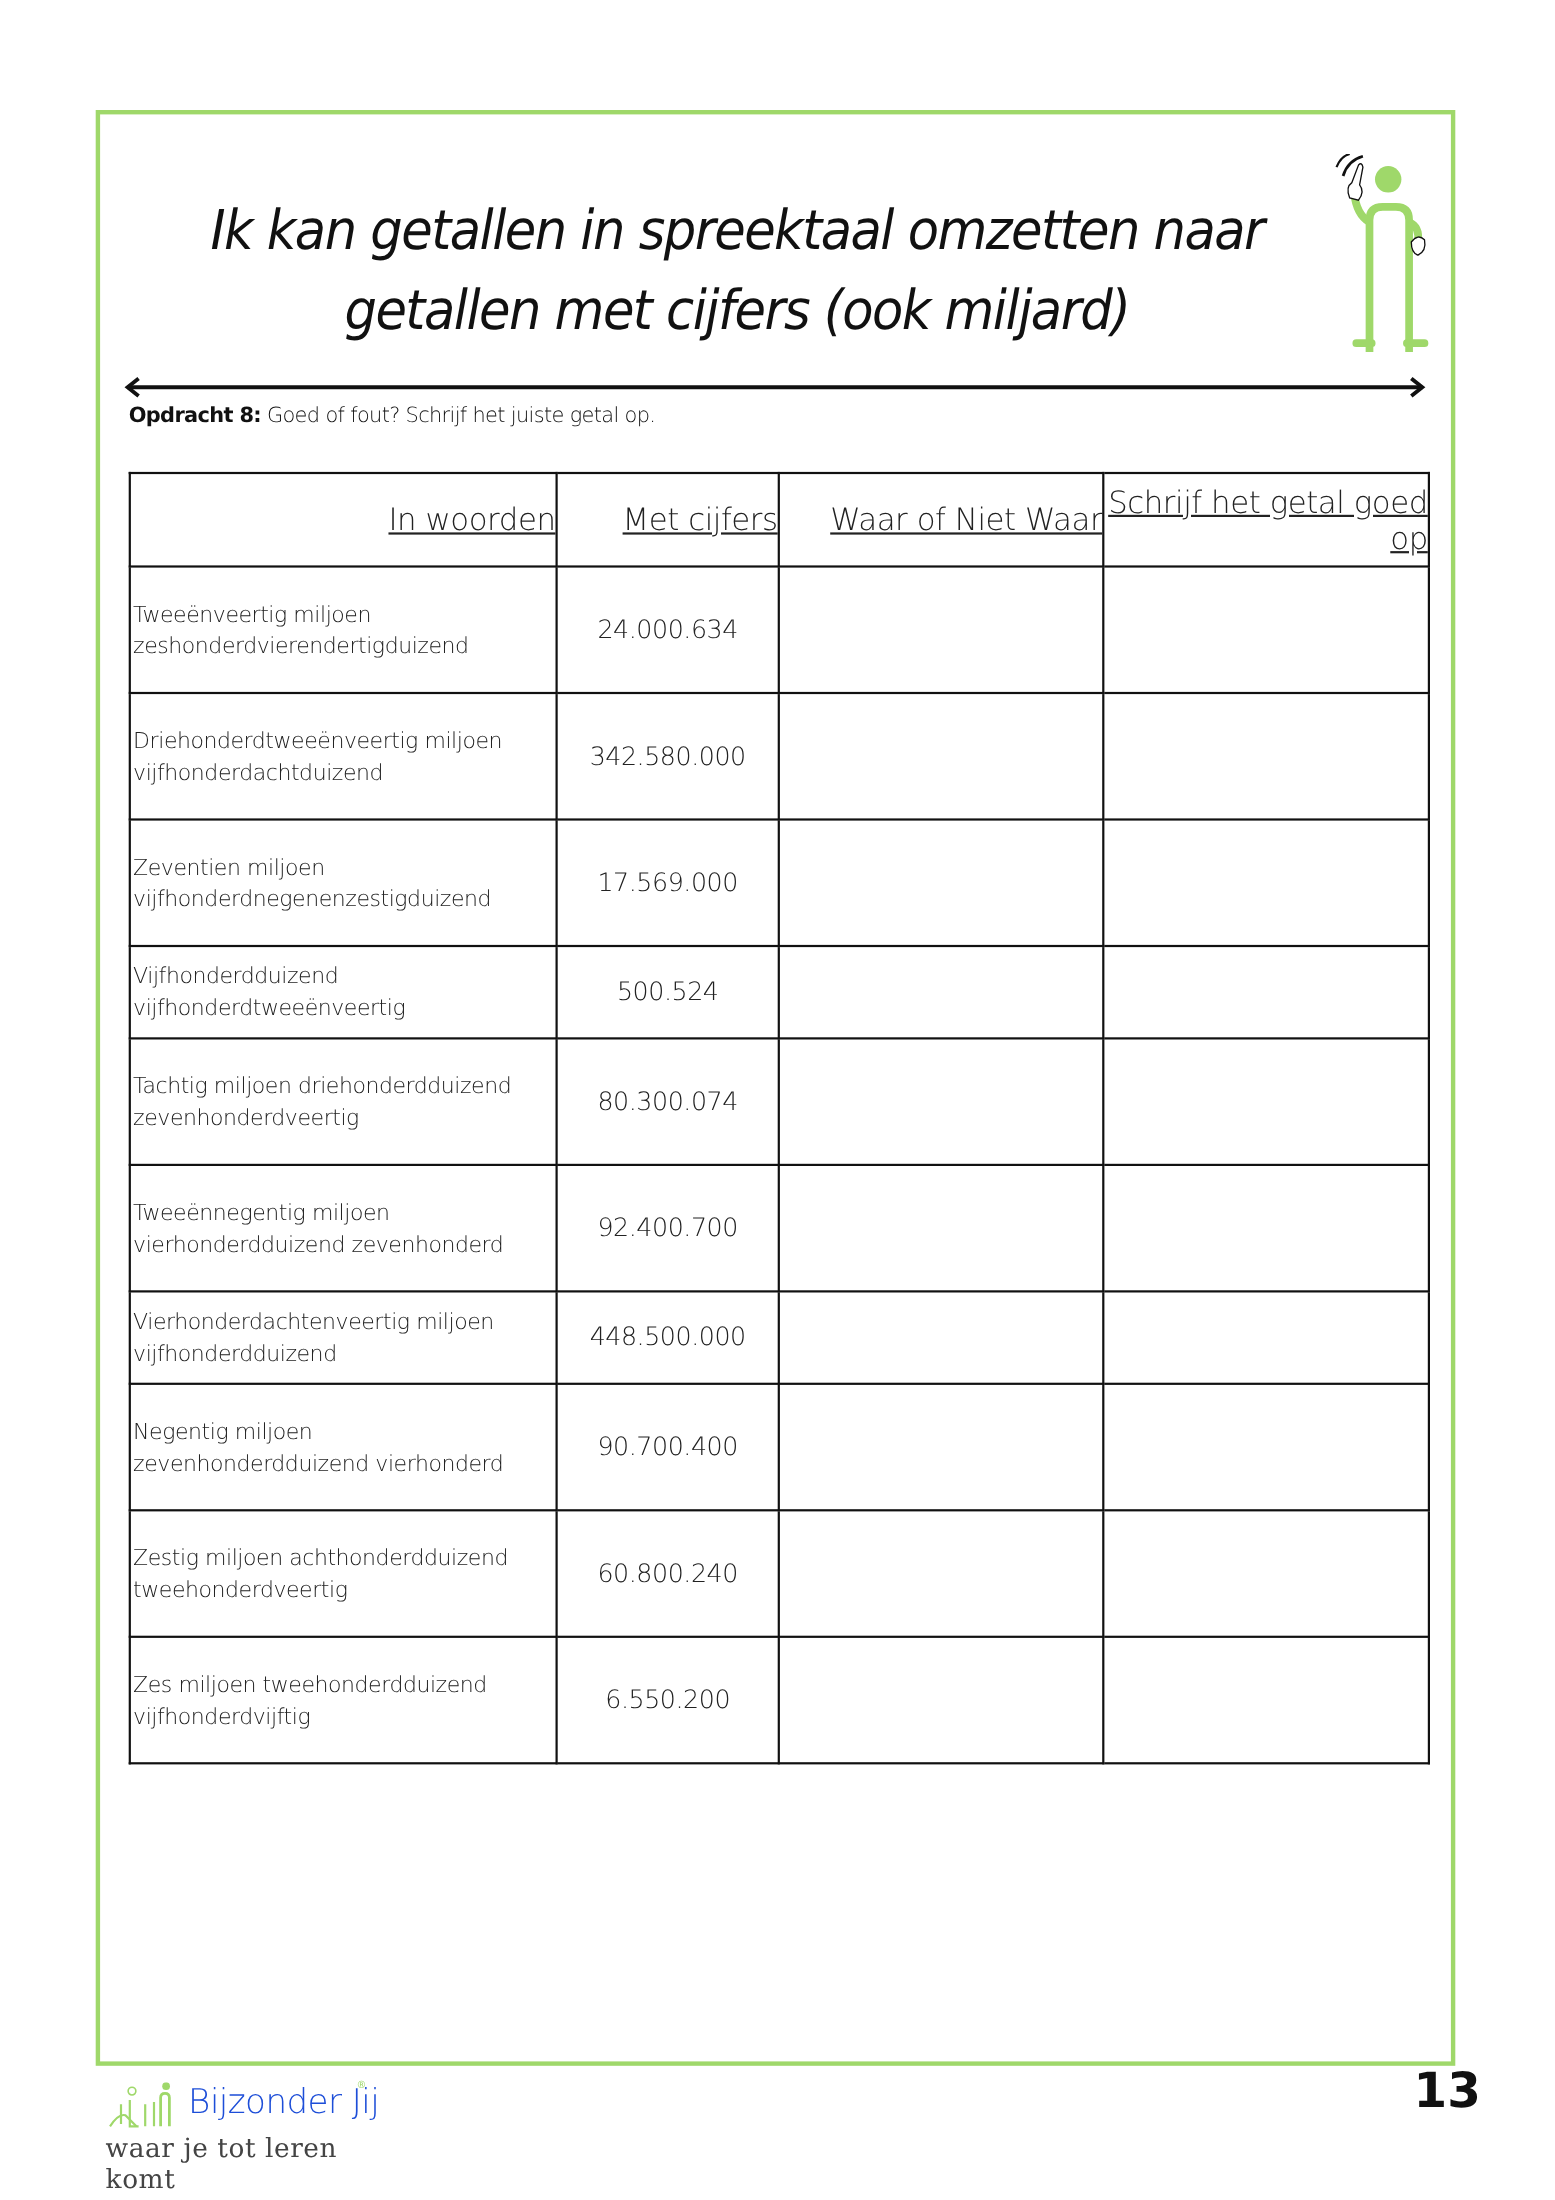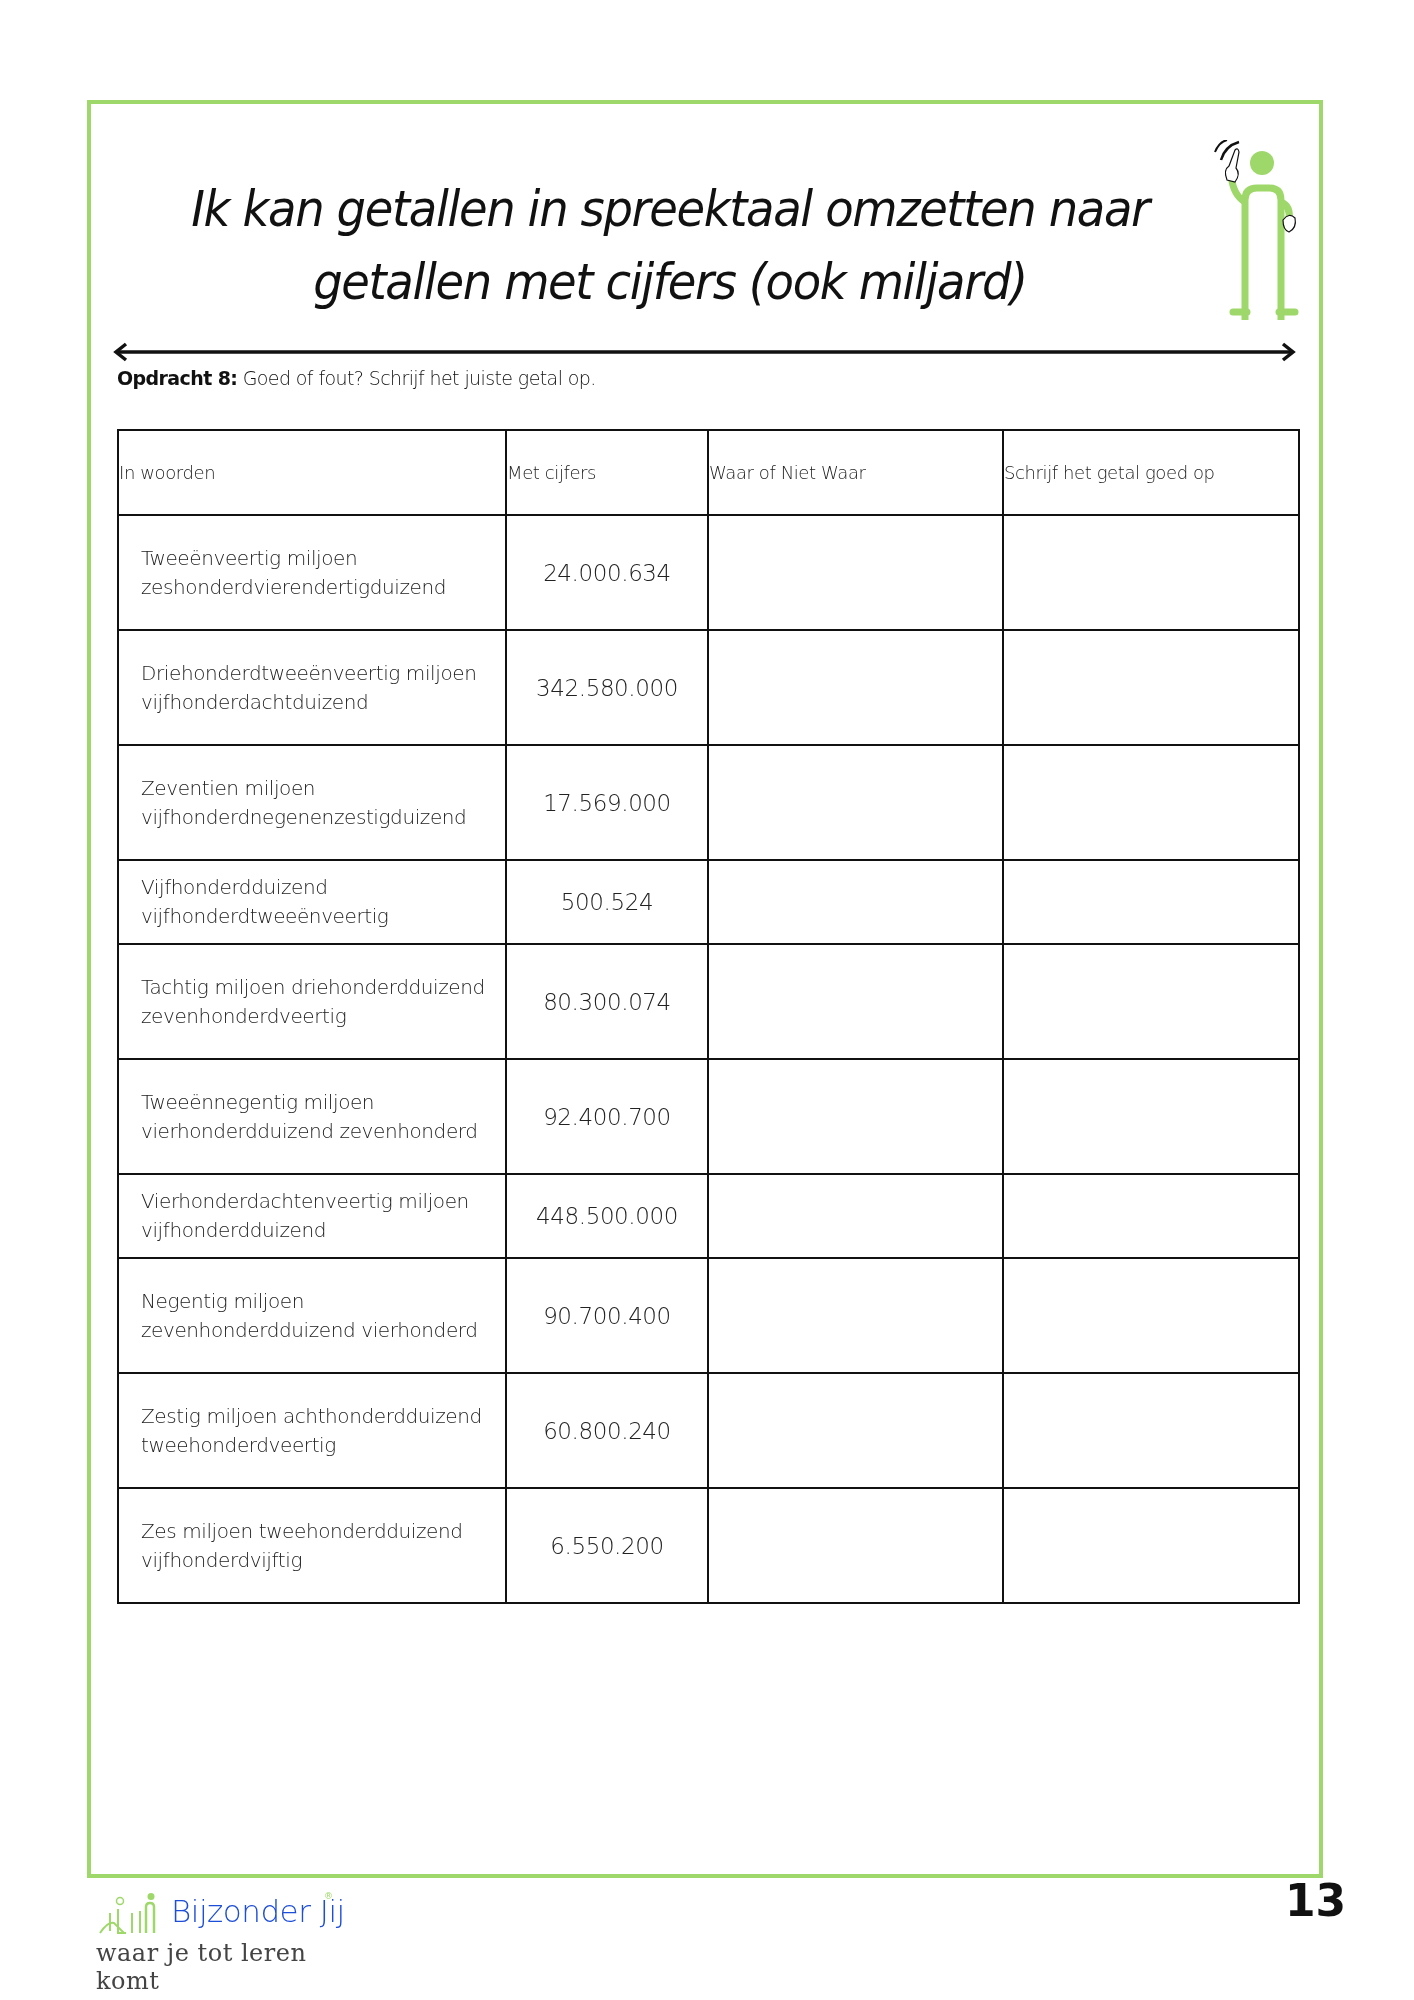--- a/index.html
+++ b/index.html
@@ -13,22 +13,22 @@
     .title.l1 { top: 180px; }
     .title.l2 { top: 253px; }
     .figure { position: absolute; left: 1205px; top: 140px; width: 100px; height: 180px; }
     .arrow { position: absolute; left: 112px; top: 340px; width: 1185px; height: 24px; }
     .task { position: absolute; left: 117px; top: 367px; font-size: 19px; font-weight: 300;
             letter-spacing: -0.6px; color: #111; }
     .task b { font-weight: 700; }
     table.grid { position: absolute; left: 117px; top: 429px; width: 1181px;
                  border-collapse: collapse; table-layout: fixed; }
     table.grid td, table.grid th { border: 2px solid #111; padding: 0; font-weight: 300; color: #222; }
-    table.grid th { height: 83px; font-size: 18px; text-align: left; letter-spacing: -0.4px; }
-    table.grid td.words { font-size: 20px; text-align: left; padding-left: 22px; line-height: 29px;
+    table.grid th { height: 83px; font-size: 28px; text-align: right; letter-spacing: -0.4px; text-decoration: underline; }
+    table.grid td.words { font-size: 20px; text-align: left; padding-left: 2px; line-height: 29px;
                           letter-spacing: -0.4px; }
     table.grid td.num { font-size: 23px; text-align: center; letter-spacing: -0.4px; }
     tr.tall td { height: 113px; }
     tr.short td { height: 82px; }
     .pagenum { position: absolute; left: 1285px; top: 1875px; font-size: 44px; font-weight: 700; color: #111; }
     .logo { position: absolute; left: 96px; top: 1893px; width: 260px; height: 90px; }
     .logo-brand { position: absolute; left: 75px; top: 0px; font-size: 31px; color: #1d4ed8; font-weight: 300; letter-spacing: -0.5px; }
     .logo-reg { position: absolute; left: 228px; top: -2px; font-size: 9px; color: #9fd86a; }
     .logo-tag { position: absolute; left: 0px; top: 46px; font-family: "DejaVu Serif", serif; 
                 font-size: 24px; color: #444; letter-spacing: 0.5px; }

